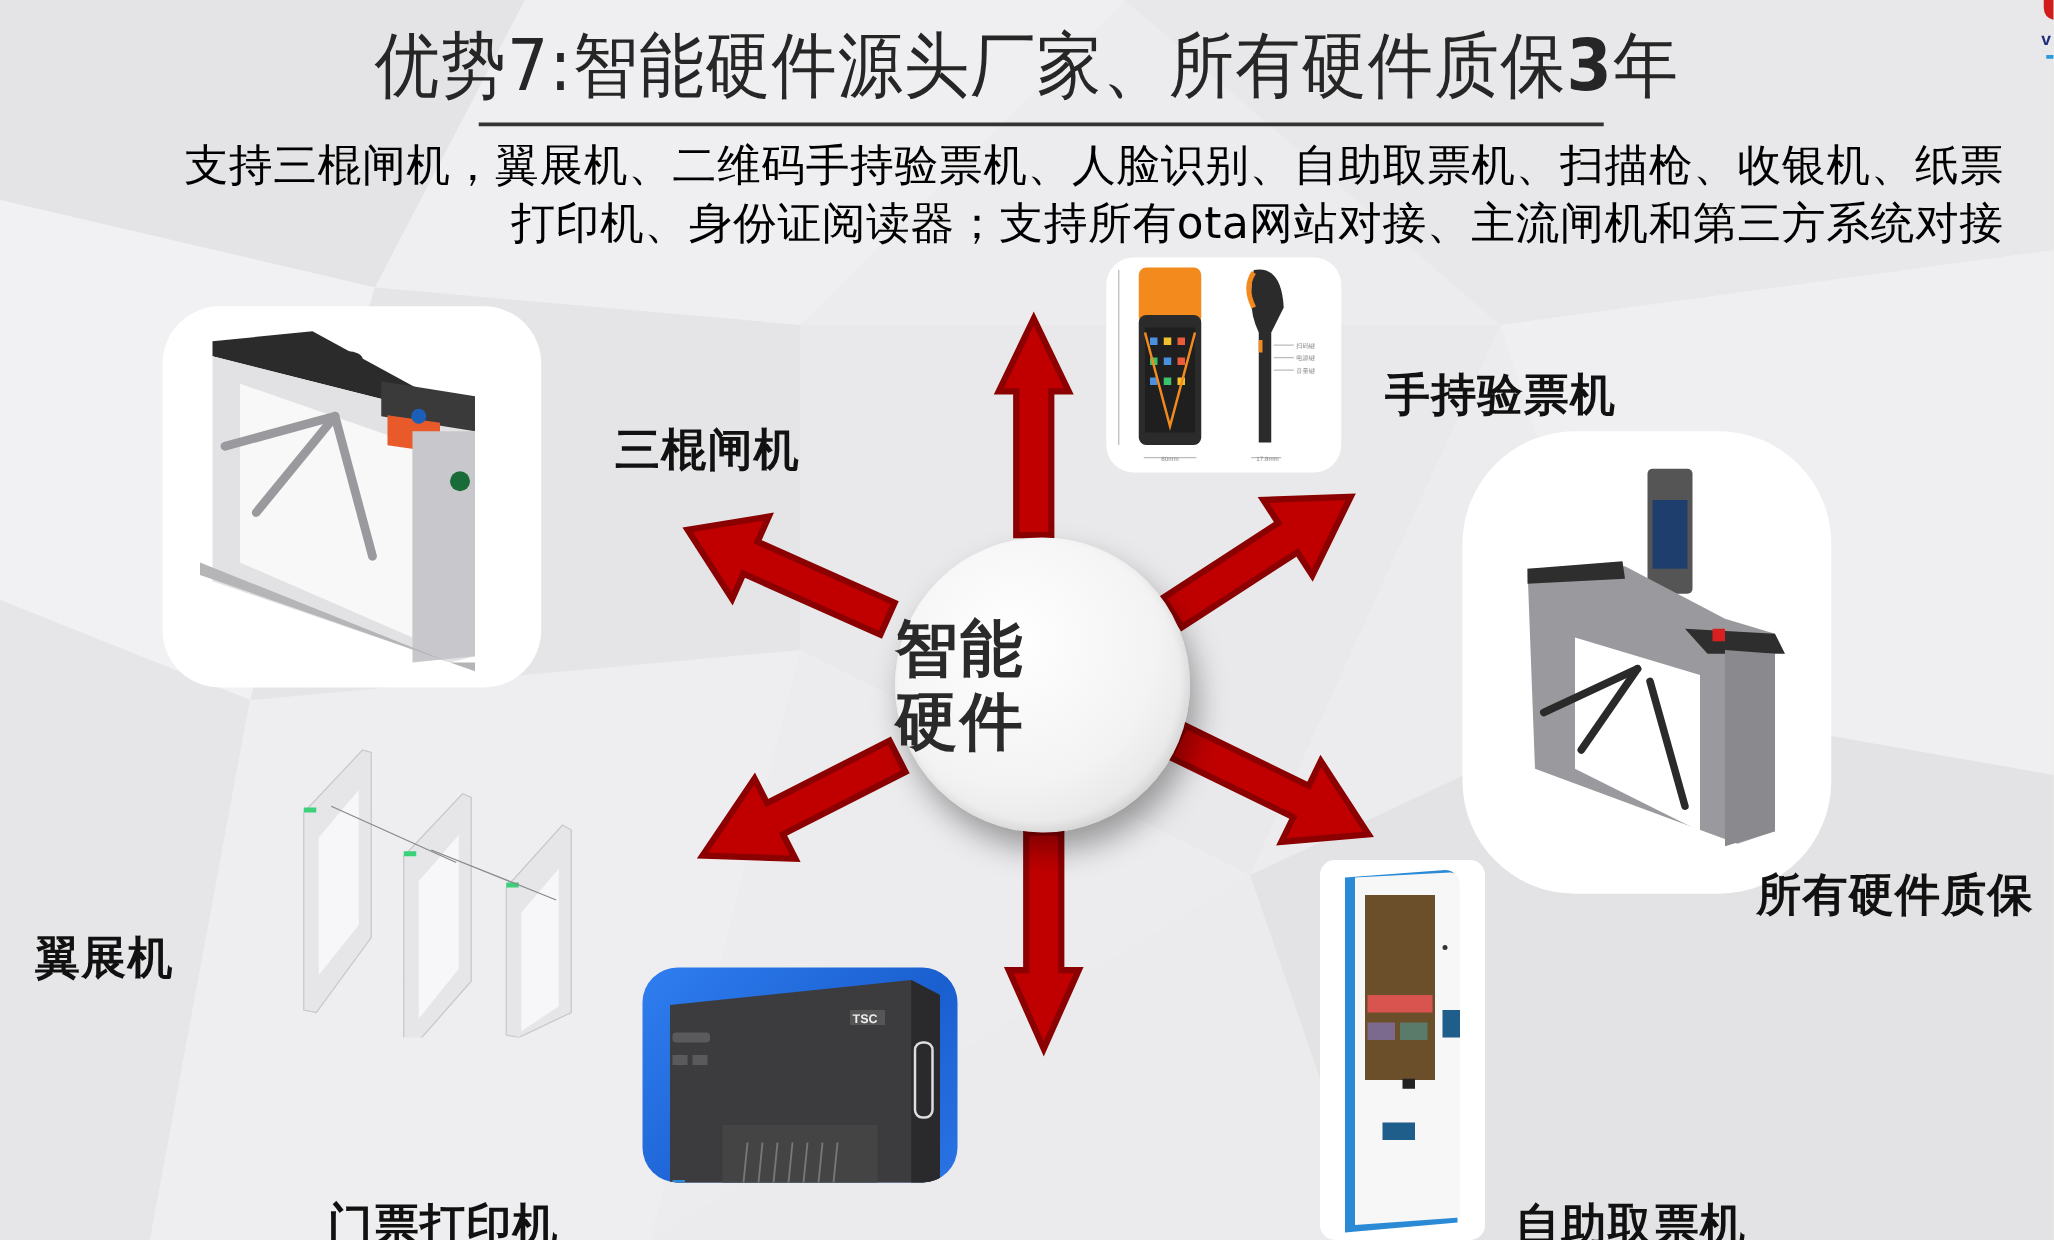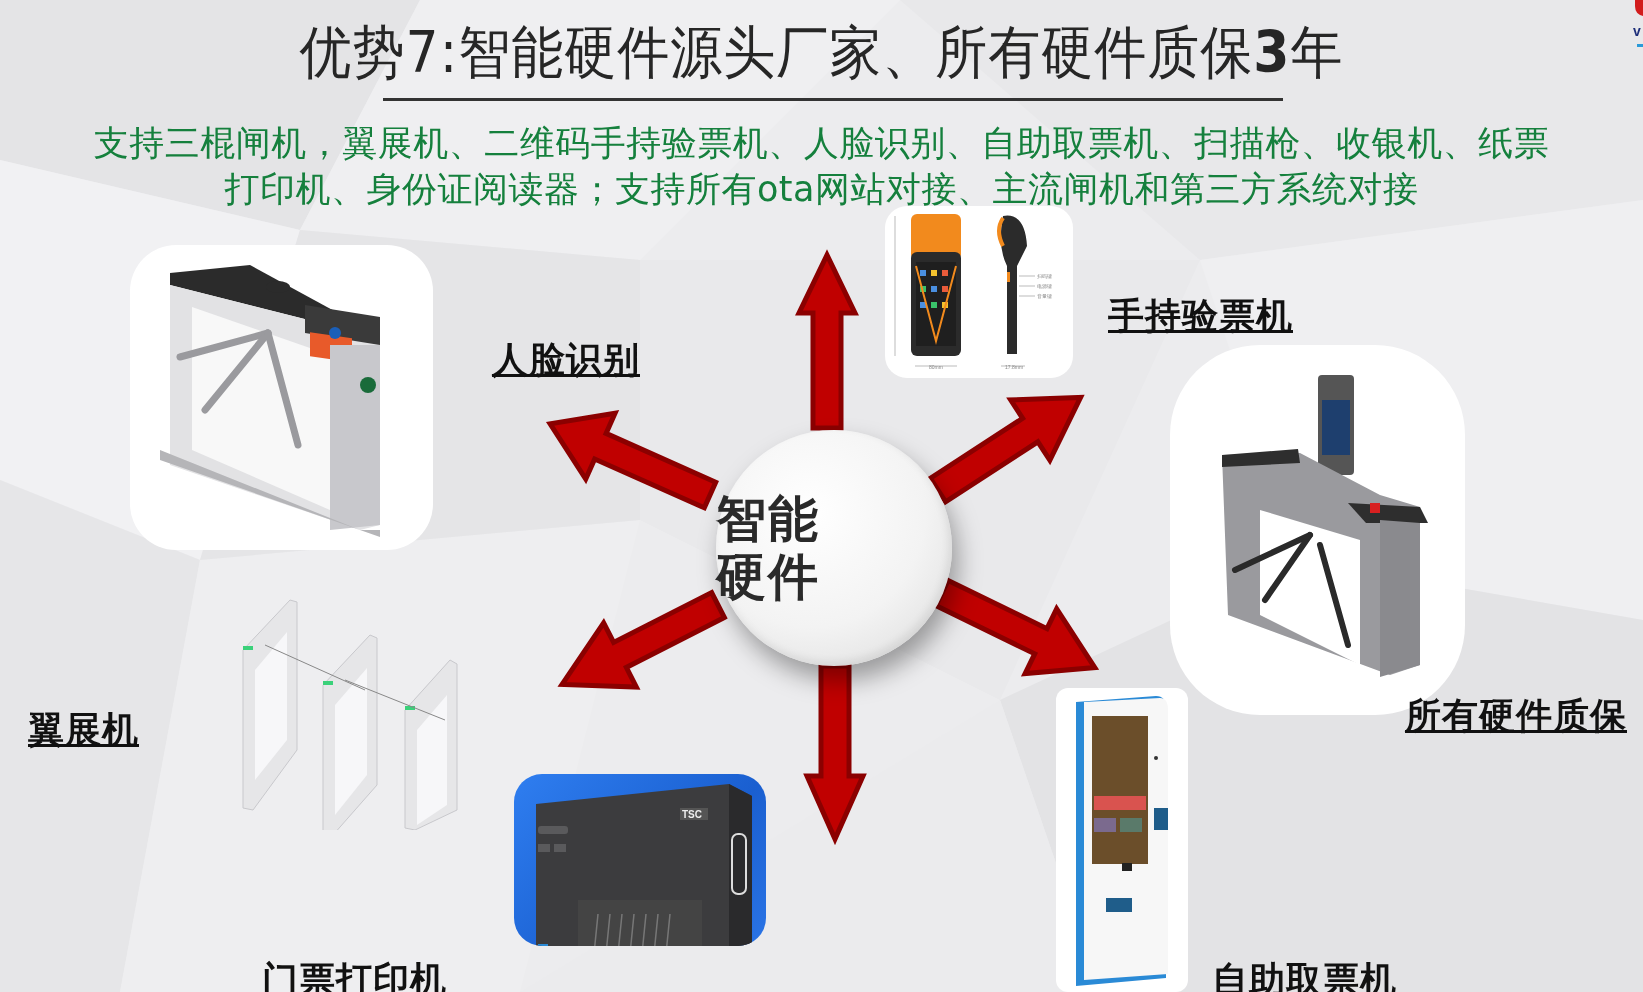--- a/index.html
+++ b/index.html
@@ -16,31 +16,31 @@
     position: absolute; left: 0; width: 1643px; top: 18px;
     text-align: center; font-size: 52px; color: #262626; letter-spacing: 1px;
     font-family: "DejaVu Sans", sans-serif; font-weight: normal;
     transform: scaleY(1.1);
   }
   .title b { font-weight: bold; }
   .title-rule {
     position: absolute; left: 383px; top: 98px; width: 900px; height: 3px; background: #333;
   }
   .subtitle {
-    position: absolute; left: 40px; width: 1563px; top: 120px;
-    text-align: center; font-size: 35px; line-height: 46px; color: #15803d;
+    position: absolute; left: 40px; width: 1563px; top: 110px;
+    text-align: right; font-size: 35px; line-height: 46px; color: #000000;
     letter-spacing: 0.5px;
   }
 
   .card {
     position: absolute; background: #fff; border-radius: 46px; overflow: hidden;
   }
   .label {
     position: absolute; font-weight: bold; font-size: 36px; color: #111;
-    white-space: nowrap; letter-spacing: 1px; text-decoration: underline;
+    white-space: nowrap; letter-spacing: 1px;
   }
 
   .center-circle {
     position: absolute; left: 716px; top: 430px; width: 236px; height: 236px;
     border-radius: 50%;
     background: radial-gradient(circle at 40% 35%, #ffffff 0%, #f3f3f3 55%, #d9d9d9 100%);
     box-shadow: 6px 14px 24px rgba(0,0,0,0.35), inset -3px -4px 8px rgba(0,0,0,0.08);
     display: flex; flex-direction: column; align-items: flex-start; justify-content: center;
   }
   .center-circle span {
@@ -141,21 +141,21 @@
     <circle cx="238" cy="140" r="8" fill="#1a6b3a"></circle>
     <ellipse cx="148" cy="42" rx="12" ry="6" fill="#2b2b2b"></ellipse>
     <g stroke="#9a9a9e" stroke-width="7" stroke-linecap="round">
       <line x1="138" y1="88" x2="50" y2="112"></line>
       <line x1="138" y1="88" x2="75" y2="165"></line>
       <line x1="138" y1="88" x2="168" y2="200"></line>
     </g>
     <polygon points="30,205 230,285 250,285 250,292 30,215" fill="#b5b5b8"></polygon>
   </svg>
 </div>
-<div class="label" style="left:492px; top:336px;">人脸识别</div>
+<div class="label" style="left:492px; top:336px;">三棍闸机</div>
 
 <div class="card" style="left:885px; top:206px; width:188px; height:172px; border-radius:22px;">
   <svg width="188" height="172" viewBox="0 0 188 172">
     <rect x="26" y="8" width="50" height="46" rx="6" fill="#f28a1d"></rect>
     <rect x="26" y="46" width="50" height="104" rx="6" fill="#2b2b2b"></rect>
     <rect x="31" y="56" width="40" height="84" fill="#1f1f1f"></rect>
     <g fill="#4a8fe0">
         <rect x="35" y="64" width="6" height="6"></rect>
         <rect x="46" y="64" width="6" height="6" fill="#f2c12e"></rect>
         <rect x="57" y="64" width="6" height="6" fill="#e95b3b"></rect>
@@ -265,13 +265,13 @@
         <rect x="8" y="66" width="10" height="4"></rect>
         <rect x="88" y="101" width="10" height="4"></rect>
         <rect x="170" y="126" width="10" height="4"></rect>
       </g>
     <g stroke="#888" stroke-width="1">
         <line x1="30" y1="65" x2="130" y2="110"></line>
         <line x1="110" y1="100" x2="210" y2="140"></line>
       </g>
   </svg>
 </div>
-<div class="label" style="left:28px; top:706px;">翼展机</div>
+<div class="label" style="left:28px; top:742px;">翼展机</div>
 
 </body></html>

